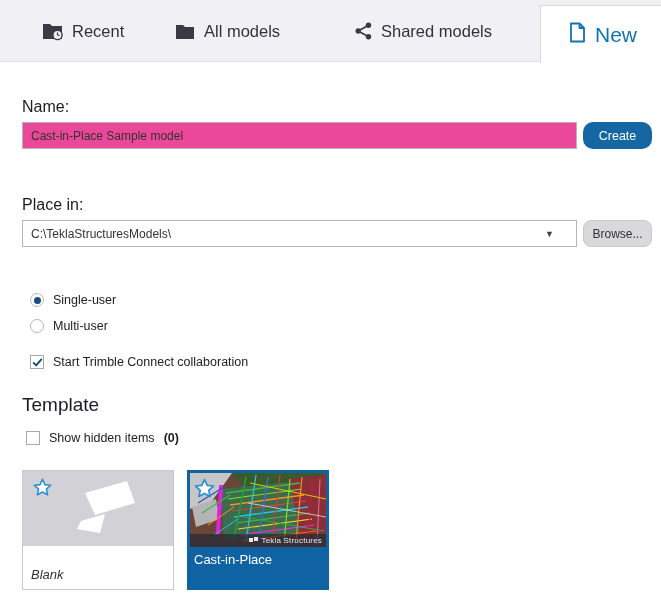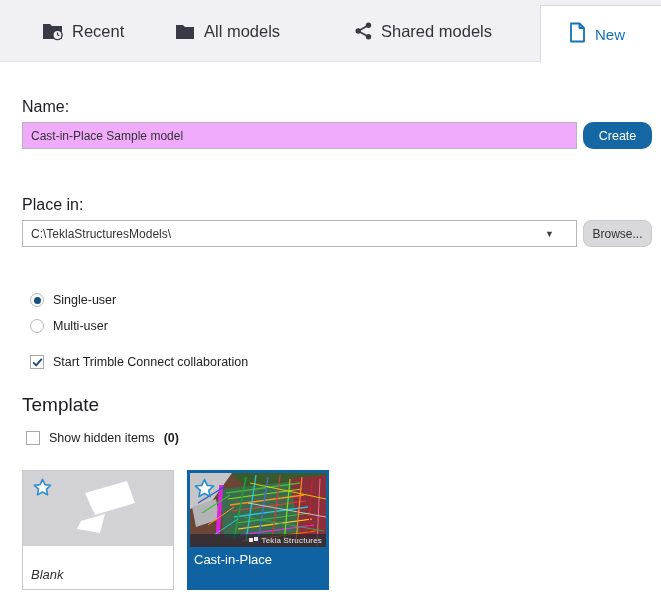--- a/index.html
+++ b/index.html
@@ -18,29 +18,29 @@
     cursor:default;
   }
   .tab .tlabel{font-size:16.5px;color:#32323c;}
   .tab .ticon{display:flex;align-items:center;}
   .active-tab{
     position:absolute;left:540px;top:5px;width:121px;height:58px;
     background:#ffffff;border-left:1px solid #d9d8dc;border-top:1px solid #d9d8dc;
     box-sizing:border-box;display:flex;align-items:center;gap:9px;
     padding-left:28px;z-index:2;
   }
-  .active-tab .tlabel{font-size:15px;color:#1273b4;}
+  .active-tab .tlabel{font-size:21px;color:#1273b4;}
   
   .content{position:absolute;left:0;top:62px;width:661px;height:537px;background:#fff;}
   .field-label{position:absolute;font-size:16px;color:#1c1c22;}
   .name-label{left:22px;top:36px;}
   .placein-label{left:22px;top:134px;}
   .text-input{
     position:absolute;left:22px;width:555px;height:27px;box-sizing:border-box;
-    border:1px solid #b7b5bb;background:#f0abfc;font-family:"Liberation Sans",sans-serif;
+    border:1px solid #b7b5bb;background:#ec4899;font-family:"Liberation Sans",sans-serif;
     font-size:12px;color:#333;padding:0 8px;outline:none;
   }
   .name-input{top:60px;}
   .btn-blue{
     position:absolute;left:583px;width:69px;height:27px;border:none;border-radius:10px;
     background:#1467a3;color:#fff;font-family:"Liberation Sans",sans-serif;
     font-size:12.5px;cursor:pointer;
   }
   .create-btn{top:60px;}
   .btn-gray{

